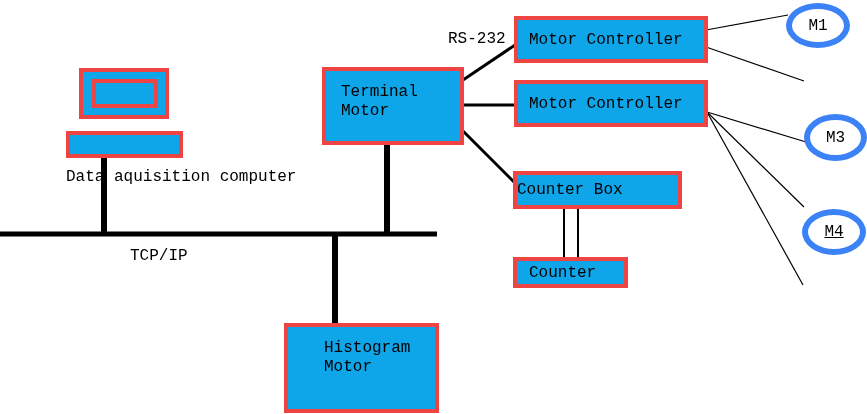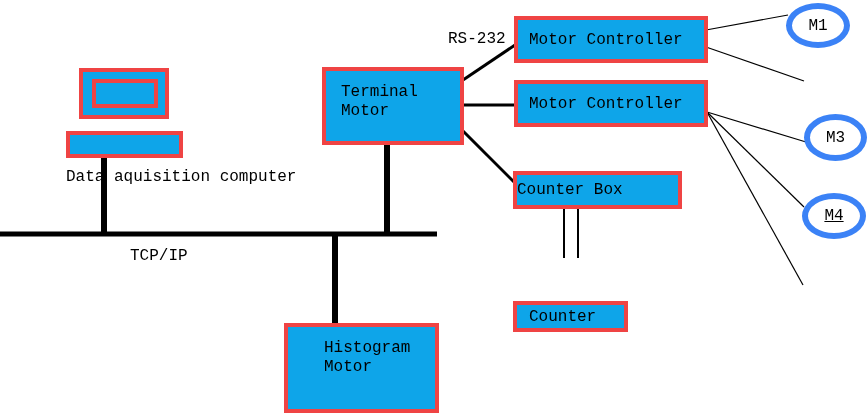--- a/index.html
+++ b/index.html
@@ -83,32 +83,32 @@
   <div class="box vcenter" style="left:514px; top:16px; width:194px; height:47px; padding-left:11px;">
     <span>Motor Controller</span>
   </div>
   <div class="box vcenter" style="left:514px; top:80px; width:194px; height:47px; padding-left:11px;">
     <span>Motor Controller</span>
   </div>
 
   <div class="box vcenter" style="left:513px; top:171px; width:169px; height:38px; padding-left:0;">
     <span>Counter Box</span>
   </div>
-  <div class="box vcenter" style="left:513px; top:257px; width:115px; height:31px; padding-left:12px;margin-top:44px;">
+  <div class="box vcenter" style="left:513px; top:257px; width:115px; height:31px; padding-left:12px;">
     <span>Counter</span>
   </div>
 
   <div class="box twoline" style="left:284px; top:323px; width:155px; height:90px; padding:12px 12px 0 36px;">
     <span>Histogram</span><br>
     <span>Motor</span>
   </div>
 
   <div class="ellipse" style="left:786px; top:3px; width:64px; height:45px;">
     <span>M1</span>
   </div>
   <div class="ellipse" style="left:804px; top:114px; width:63px; height:47px;">
     <span>M3</span>
   </div>
-  <div class="ellipse" style="left:802px; top:193px; width:64px; height:46px;text-decoration:underline;">
+  <div class="ellipse" style="left:802px; top:209px; width:64px; height:46px;text-decoration:underline;">
     <span>M4</span>
   </div>
 
 </div>
 
 </body></html>

